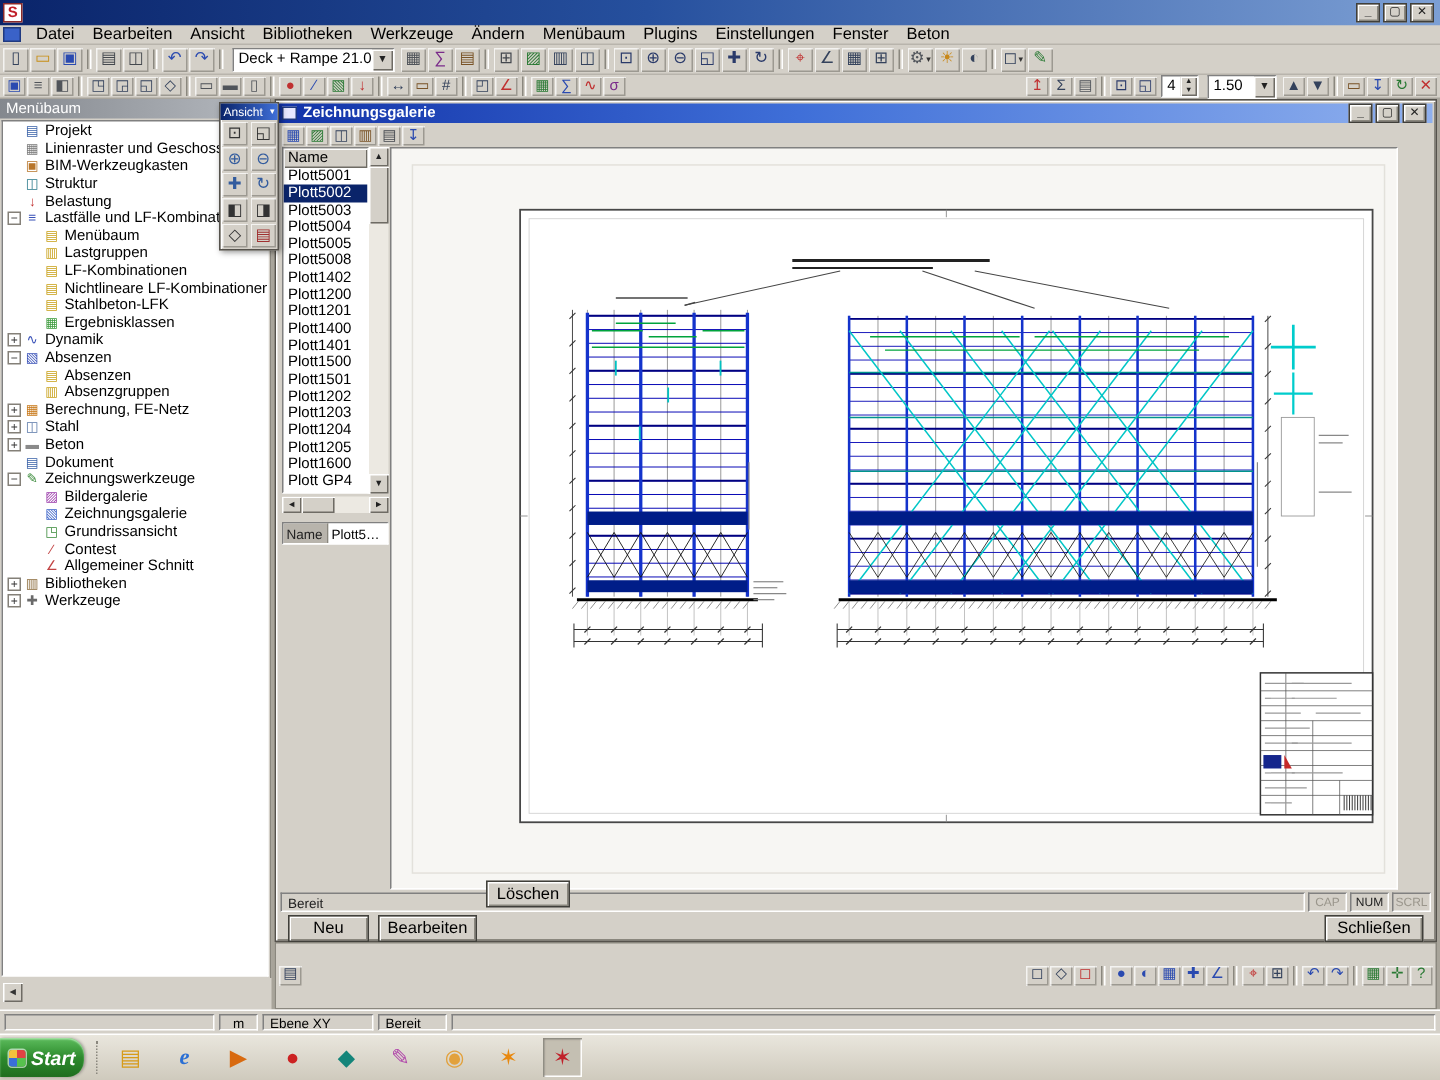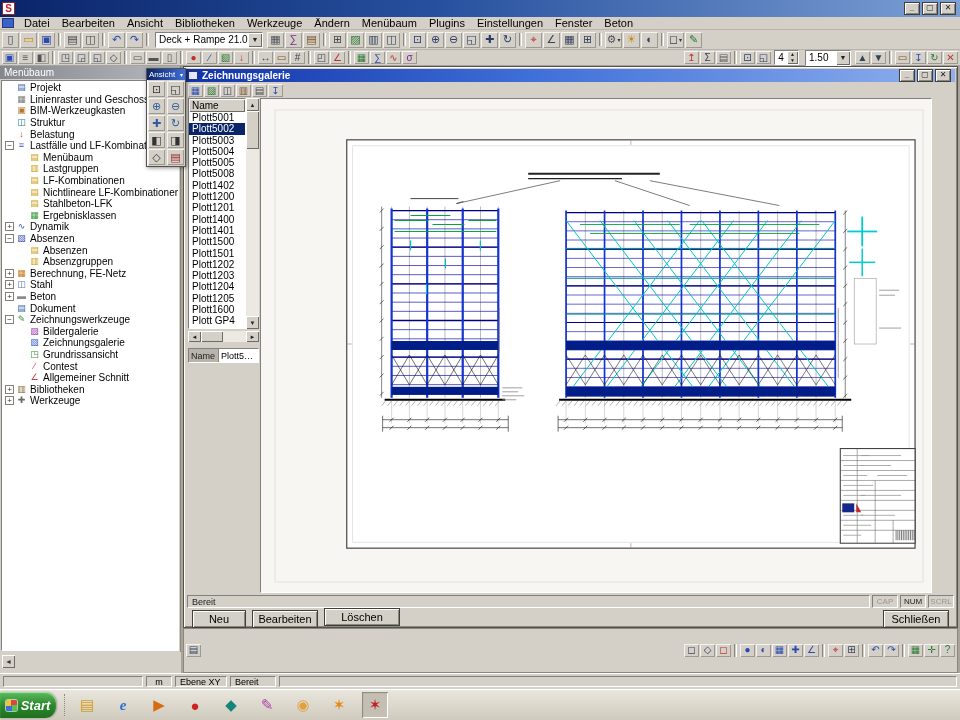--- a/index.html
+++ b/index.html
@@ -76,21 +76,21 @@
 #canvas svg{width:100%;height:100%;display:block}
 #gstatus{position:absolute;left:3px;top:528px;right:3px;height:13px;display:flex;gap:2px;align-items:stretch}
 .gscell{border:1px solid;border-color:#808080 #fff #fff #808080;font-size:9px;padding:0 4px;display:flex;align-items:center;background:#d4d0c8;color:#222}
 .gscell.main{flex:1}
 #gflags{display:flex;gap:2px}
 .flag{width:26px;border:1px solid;border-color:#808080 #fff #fff #808080;font-size:8px;display:flex;align-items:center;justify-content:center;color:#9a968c;background:#d4d0c8}
 .flag.on{color:#222}
 .btn{position:absolute;height:18px;background:#d4d0c8;border:1px solid #403f3a;box-shadow:inset 1px 1px 0 #fff,inset -1px -1px 0 #8a877e;font-size:11px;display:flex;align-items:center;justify-content:center;color:#000}
 #btn-neu{left:8px;top:543px;width:54px}
 #btn-bearb{left:68px;top:543px;width:66px}
-#btn-loesch{left:140px;top:541px;width:76px}
+#btn-loesch{left:140px;top:520px;width:56px}
 #btn-schliessen{right:8px;top:543px;width:66px}
 
 
 #ansicht{position:absolute;left:146px;top:68px;width:40px;background:#d4d0c8;border:1px solid #55524c;box-shadow:1px 1px 4px rgba(0,0,0,.45),inset 1px 1px 0 #fff;z-index:40}
 .ptitle{height:11px;background:linear-gradient(90deg,#0a246a,#3f6fd8);color:#fff;font-size:8px;display:flex;align-items:center;padding:0 2px;white-space:nowrap}
 .pdd{margin-left:auto;font-size:6px;font-style:normal}
 #palbody{display:grid;grid-template-columns:repeat(2,18px);gap:1px;padding:1px}
 
 
 #cmdpanel{position:absolute;left:183px;top:628px;width:775px;height:45px;background:#d4d0c8;border:1px solid #8a877e}
@@ -932,21 +932,21 @@
           <span class="tbi sm" style="color: rgb(42, 122, 52);">▦</span>
           <span class="tbi sm" style="color: rgb(42, 122, 52);">✛</span>
           <span class="tbi sm" style="color: rgb(42, 122, 52);">?</span>
         </div>
     </div>
   </div>
 
   <div id="statusbar">
     <div class="scell" style="width:140px"></div>
     <div class="scell" style="width:26px;justify-content:center">m</div>
-    <div class="scell" style="width:52px">Ebene XY</div>
+    <div class="scell" style="width:74px">Ebene XY</div>
     <div class="scell" style="width:46px">Bereit</div>
     <div class="scell" style="flex:1"></div>
   </div>
 
   <div id="taskbar">
     <div id="startbtn">
       <span class="wflag"></span>
       <span>Start</span>
     </div>
     <div class="tsep2"></div>

